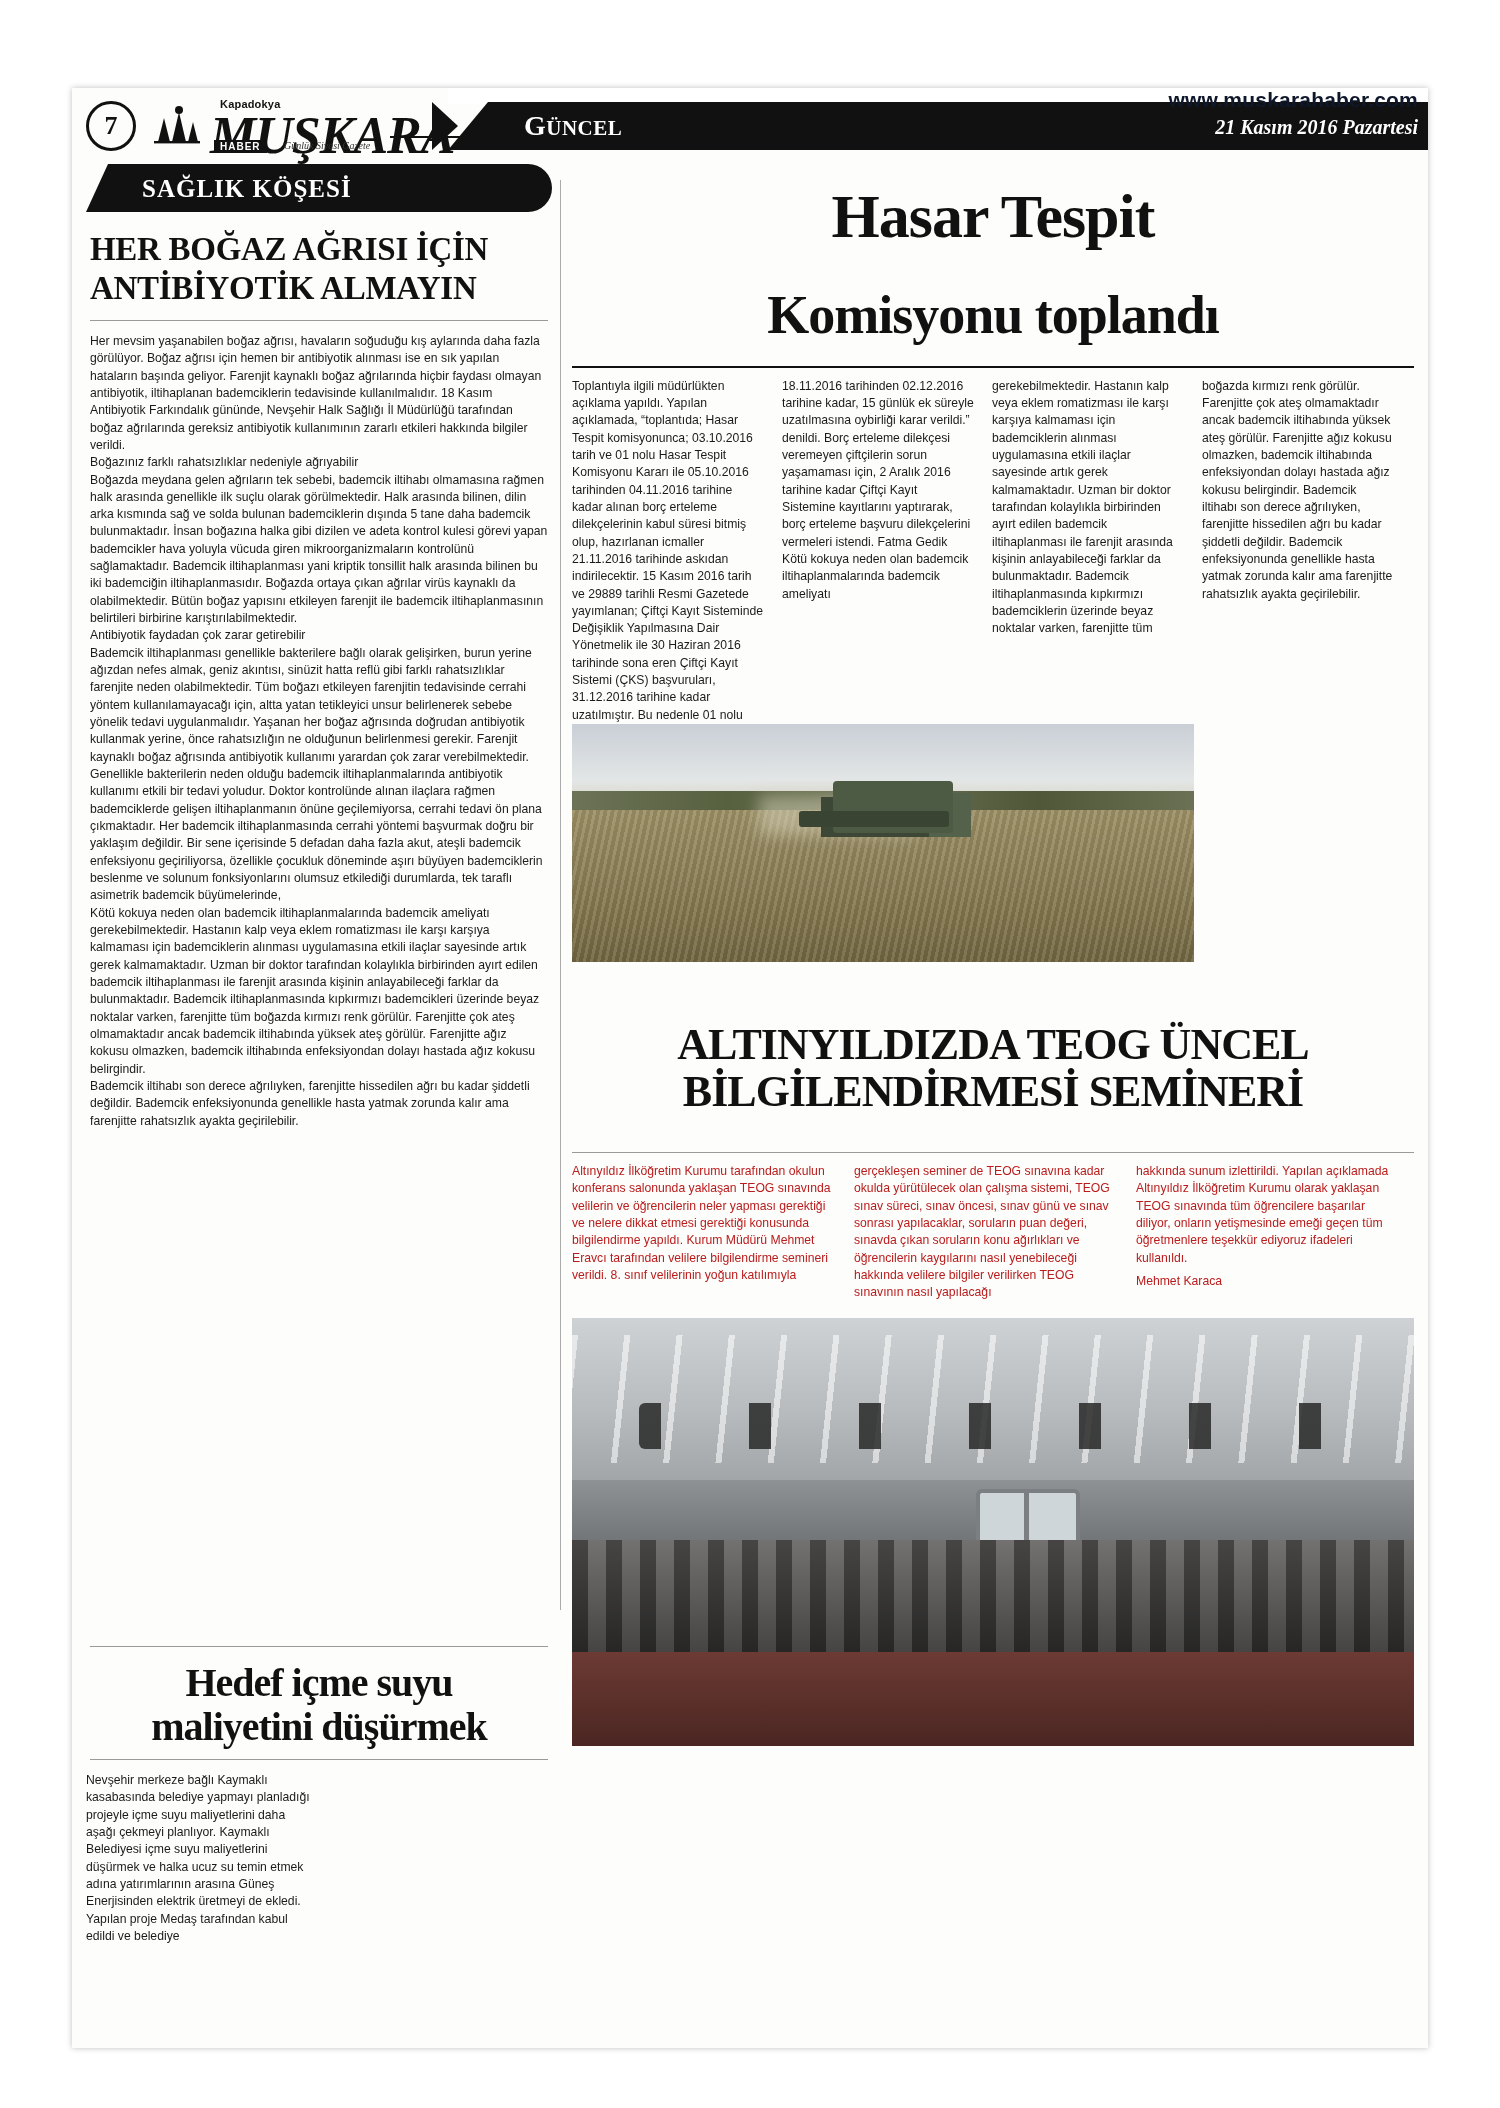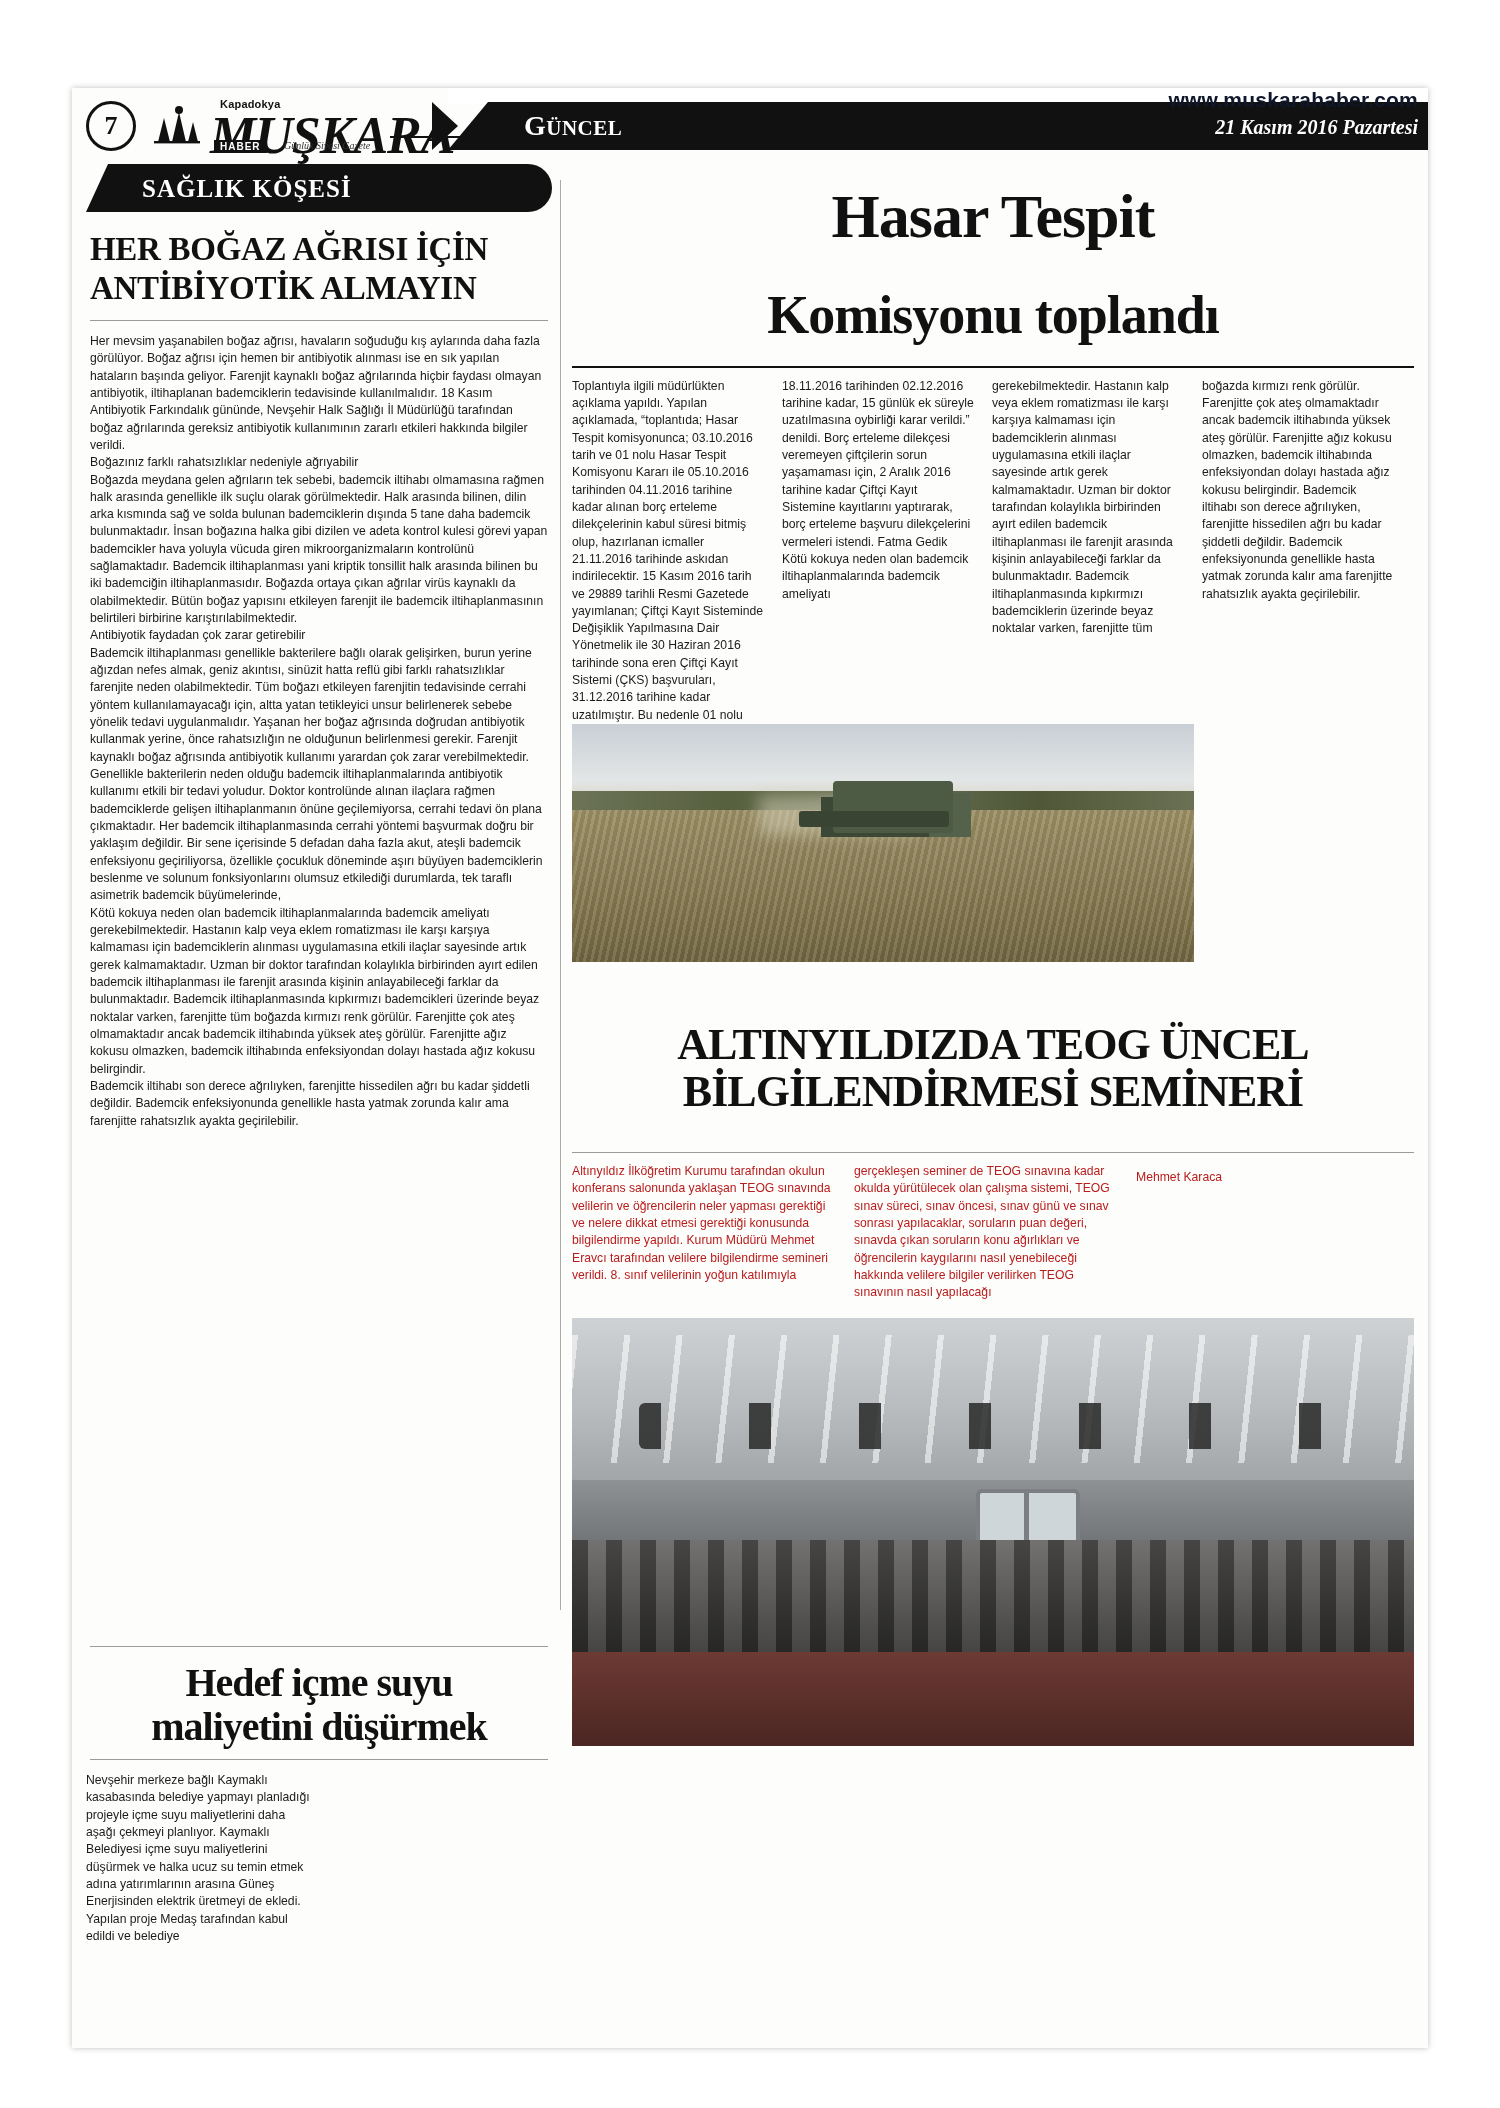--- a/index.html
+++ b/index.html
@@ -507,20 +507,21 @@
         <h2 class="teog-headline">
           <span style="display:block">ALTINYILDIZDA TEOG ÜNCEL</span>
           <span style="display:block">BİLGİLENDİRMESİ SEMİNERİ</span>
         </h2>
         <div class="rule-black" style="height:1px;background:#9a9a9a;margin:12px 0 10px 0;"></div>
 
         <div class="cols-3">
           <div class="c">Altınyıldız İlköğretim Kurumu tarafından okulun konferans salonunda yaklaşan TEOG sınavında velilerin ve öğrencilerin neler yapması gerektiği ve nelere dikkat etmesi gerektiği konusunda bilgilendirme yapıldı. Kurum Müdürü Mehmet Eravcı tarafından velilere bilgilendirme semineri verildi. 8. sınıf velilerinin yoğun katılımıyla</div>
           <div class="c">gerçekleşen seminer de TEOG sınavına kadar okulda yürütülecek olan çalışma sistemi, TEOG sınav süreci, sınav öncesi, sınav günü ve sınav sonrası yapılacaklar, soruların puan değeri, sınavda çıkan soruların konu ağırlıkları ve öğrencilerin kaygılarını nasıl yenebileceği hakkında velilere bilgiler verilirken TEOG sınavının nasıl yapılacağı</div>
           <div class="c">
+            <span>hakkında sunum izlettirildi. Yapılan açıklamada Altınyıldız İlköğretim Kurumu olarak yaklaşan TEOG sınavında tüm öğrencilere başarılar diliyor, onların yetişmesinde emeği geçen tüm öğretmenlere teşekkür ediyoruz ifadeleri kullanıldı.</span>
             <div style="margin-top:6px">Mehmet Karaca</div>
           </div>
         </div>
 
         <div class="photo-hall" style="margin-top:16px;">
           <div class="ph-ceiling"></div>
           <div class="ph-beams"></div>
           <div class="ph-lights"></div>
           <div class="ph-wall"></div>
           <div class="ph-window"></div>

